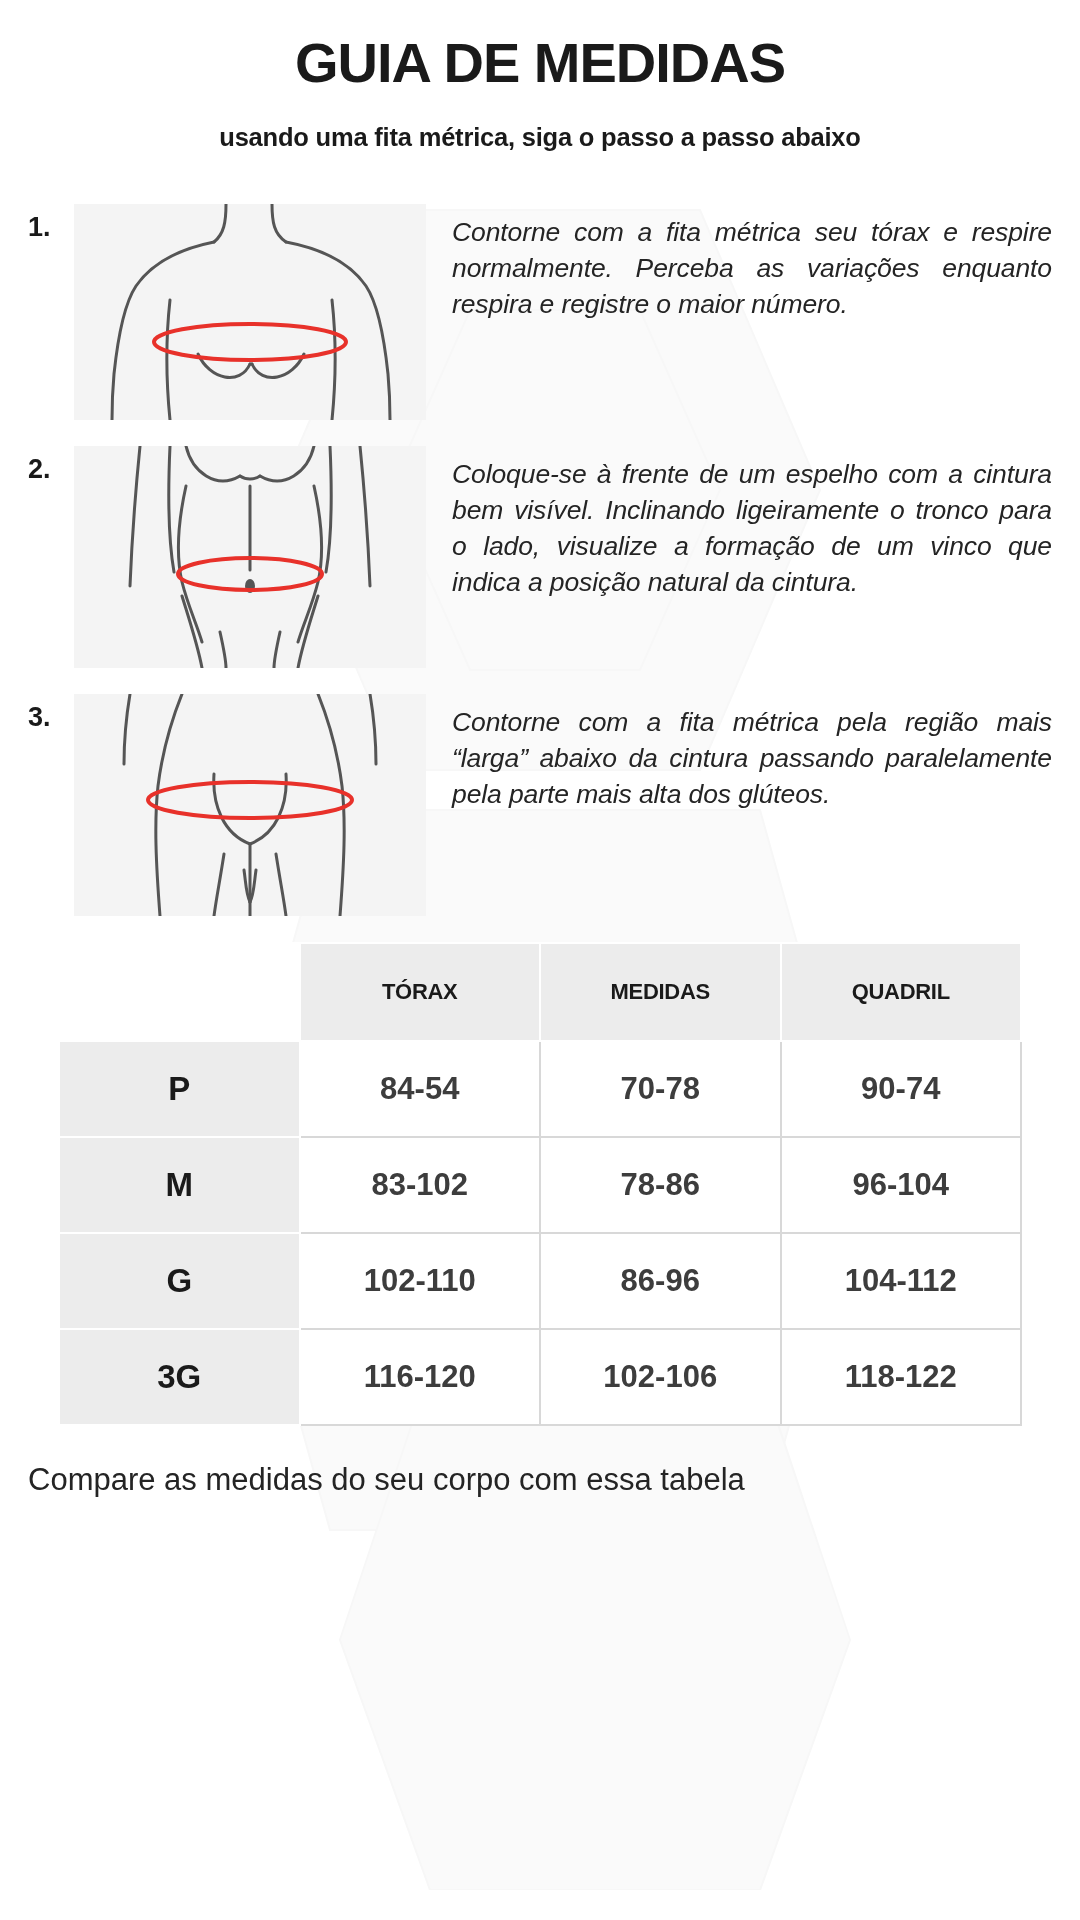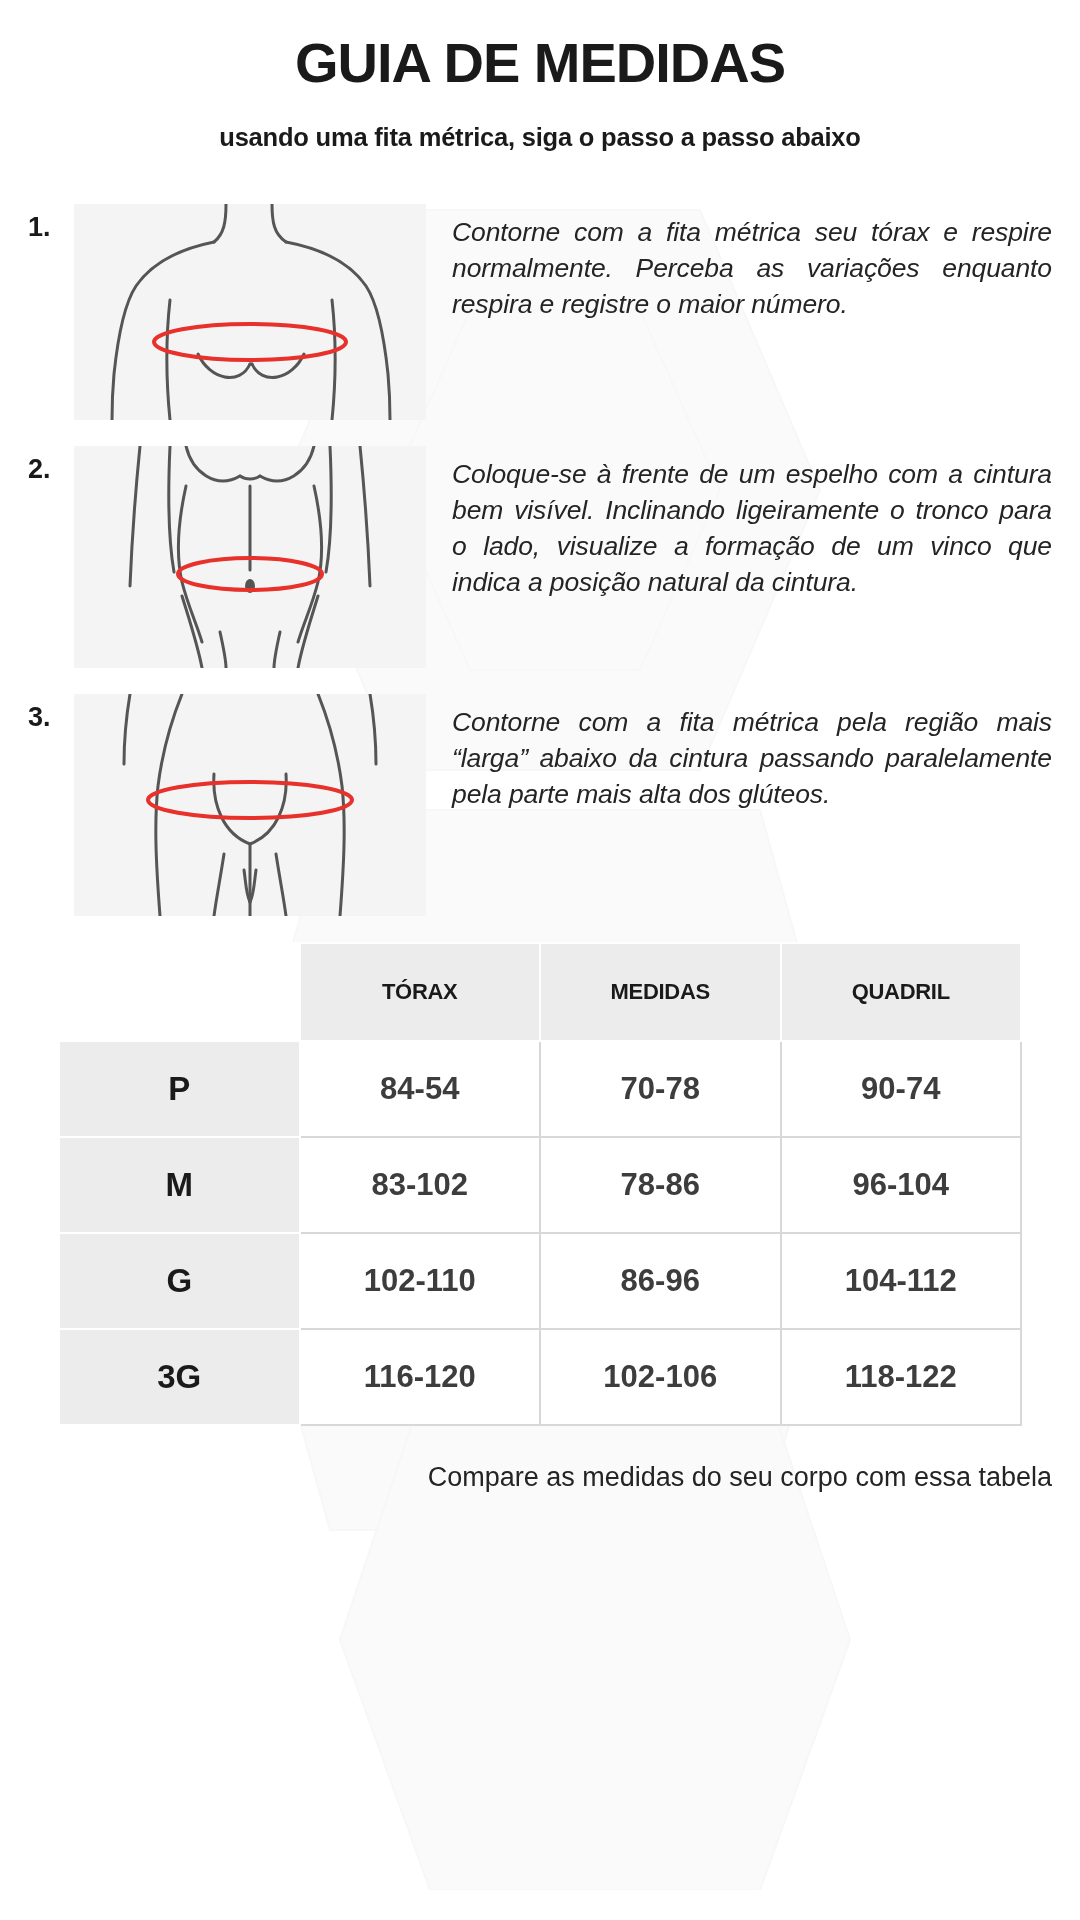--- a/index.html
+++ b/index.html
@@ -129,22 +129,22 @@
     height: 92px;
     border: 2px solid #d8d8d8;
     color: #3d3d3d;
   }
   table.size-table tbody th.sizecell {
     border: 2px solid #ffffff;
   }
 
   
   .footer {
-    text-align: right;
-    font-size: 27px;
+    text-align: left;
+    font-size: 31px;
     line-height: 1.28;
     margin-top: 34px;
     color: #242424;
   }
 </style>
 </head>
 <body>
 
 <svg class="watermark" viewBox="0 0 1080 1700" preserveAspectRatio="none">
   <g fill="#fafafa" stroke="#f7f7f7" stroke-width="2">

